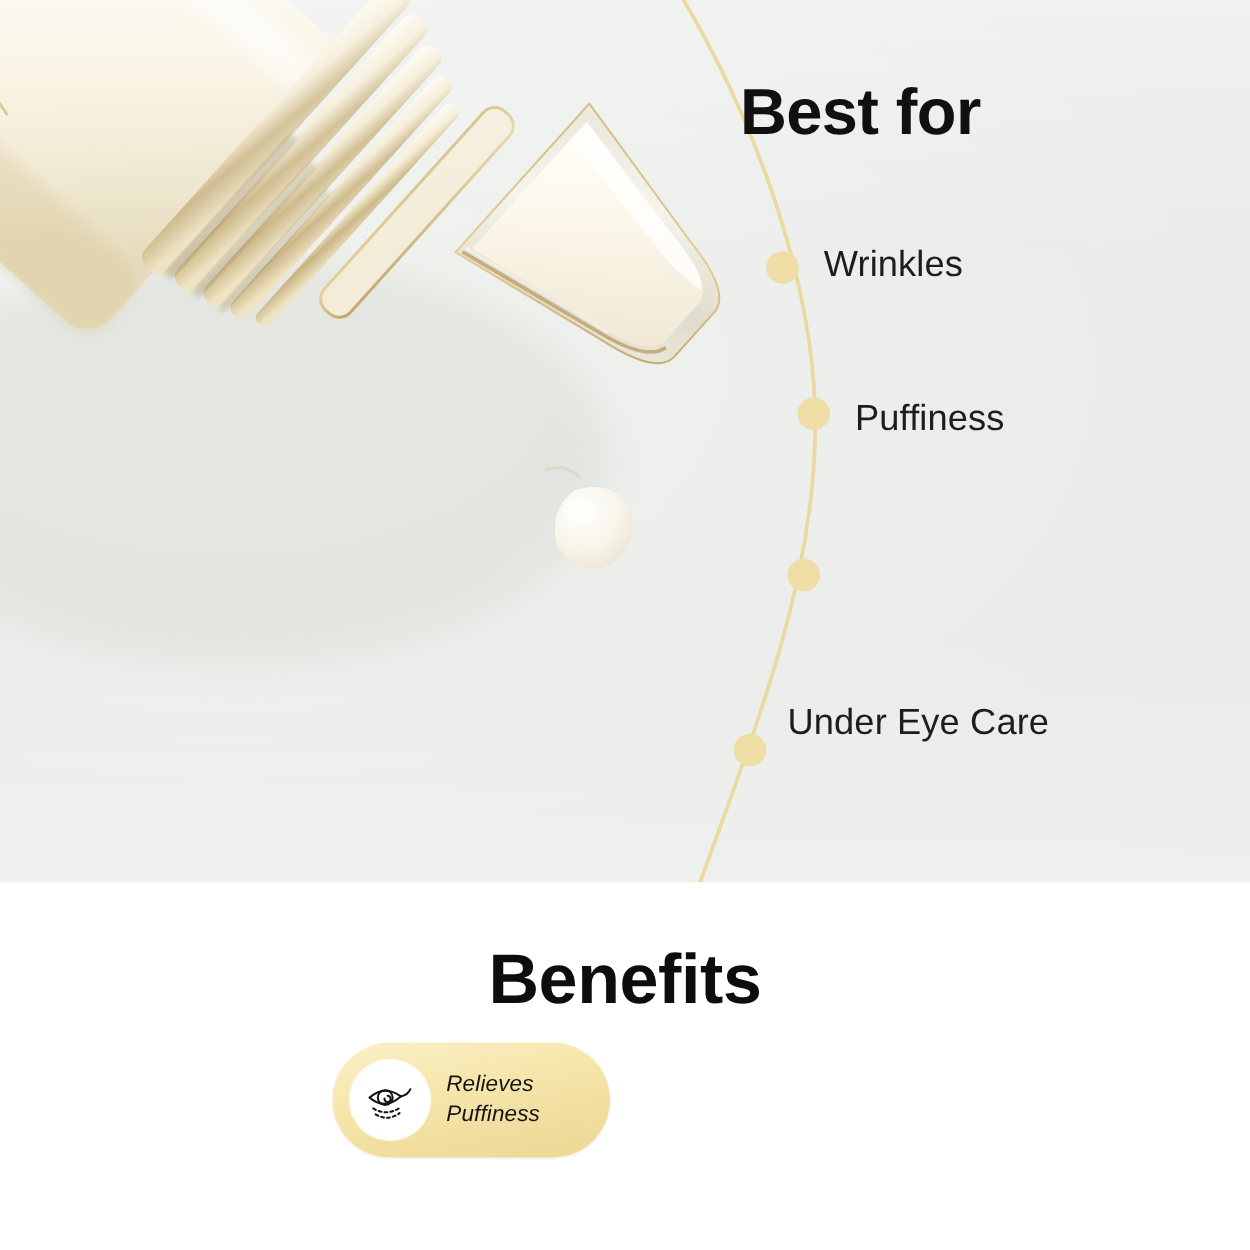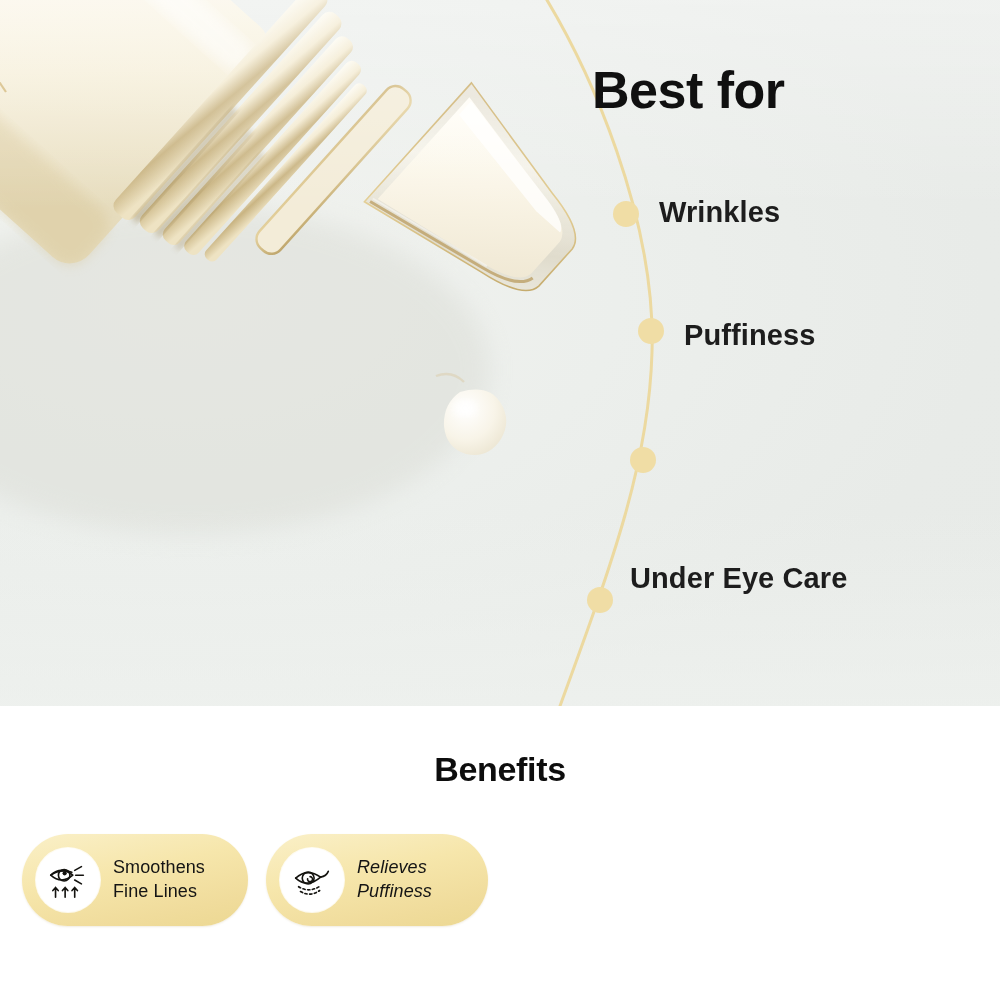--- a/index.html
+++ b/index.html
@@ -27,29 +27,29 @@
   .arc-layer { position:absolute; left:0; top:0; width:1000px; height:706px; }
 
   
   .best-for-title {
     position:absolute; left:592px; top:62px;
     font-size:52px; font-weight:700; letter-spacing:-0.5px;
     color:#101010; line-height:1.08; white-space:nowrap;
   }
   .bf-list { position:absolute; left:0; top:0; width:1000px; height:706px; }
   .bf-item {
-    position:absolute; font-size:29px; font-weight:700;
+    position:absolute; font-size:29px; font-weight:400;
     color:#1d1d1d; letter-spacing:0.1px; white-space:nowrap;
   }
 
   
   .benefits-section { position:absolute; left:0; top:706px; width:1000px; height:294px; background:#ffffff; }
   .benefits-title {
     position:absolute; left:0; top:44px; width:1000px; text-align:center;
-    font-size:34px; font-weight:700; letter-spacing:-0.3px; color:#0d0d0d;
+    font-size:56px; font-weight:700; letter-spacing:-0.3px; color:#0d0d0d;
   }
   .pill-row { position:absolute; left:0; top:128px; width:1000px; height:96px; }
 
   .pill {
     position:absolute; top:0; height:92px; border-radius:46px;
     background:linear-gradient(168deg,#faf0c8 0%,#f6e6ab 42%,#f0dc9c 78%,#ecd892 100%);
     display:flex; align-items:center;
     box-shadow:0 1px 2px rgba(170,150,90,.18);
   }
   .pill-icon-wrap {
@@ -190,40 +190,20 @@
       <div class="bf-item" style="left:684px; top:319px;">Puffiness</div>
       <div class="bf-item" style="left:630px; top:562px;">Under Eye Care</div>
     </div>
   </div>
 
   <div class="benefits-section">
     <div class="benefits-title">Benefits</div>
 
     <div class="pill-row">
 
-      <div class="pill" style="left:22px; width:226px;">
-        <div class="pill-icon-wrap">
-          <svg viewBox="0 0 48 48" fill="none" stroke="#14130f" stroke-width="1.7" stroke-linecap="round" stroke-linejoin="round">
-            <path d="M6 19 Q17 9 29 19 Q17 29 6 19 Z"></path>
-            <circle cx="20" cy="19" r="6"></circle>
-            <circle cx="20.5" cy="17" r="2.2" fill="#14130f" stroke="none"></circle>
-            <path d="M6 19 Q16 12 28 16"></path>
-            <path d="M31 14 L38 10"></path>
-            <path d="M32 19 L40 19"></path>
-            <path d="M31 24 L38 28"></path>
-            <path d="M11 42 L11 32 M11 32 L8.2 35 M11 32 L13.8 35"></path>
-            <path d="M21 42 L21 32 M21 32 L18.2 35 M21 32 L23.8 35"></path>
-            <path d="M31 42 L31 32 M31 32 L28.2 35 M31 32 L33.8 35"></path>
-          </svg>
-        </div>
-        <div class="pill-text">
-          <span>Smoothens</span>
-          <span>Fine Lines</span>
-        </div>
-      </div>
 
       <div class="pill" style="left:266px; width:222px;font-style:italic;">
         <div class="pill-icon-wrap">
           <svg viewBox="0 0 48 48" fill="none" stroke="#14130f" stroke-width="1.7" stroke-linecap="round" stroke-linejoin="round">
             <path d="M7 22 Q19 11 33 21"></path>
             <path d="M7 22 Q19 33 33 21"></path>
             <circle cx="20" cy="22" r="6.2"></circle>
             <path d="M22 20.5 a2.6 2.6 0 1 1 -2.6 2.2"></path>
             <path d="M33 21 Q39 20 41 15"></path>
             <path d="M10 31 Q21 38 33 30" stroke-dasharray="2.4 2.6"></path>

